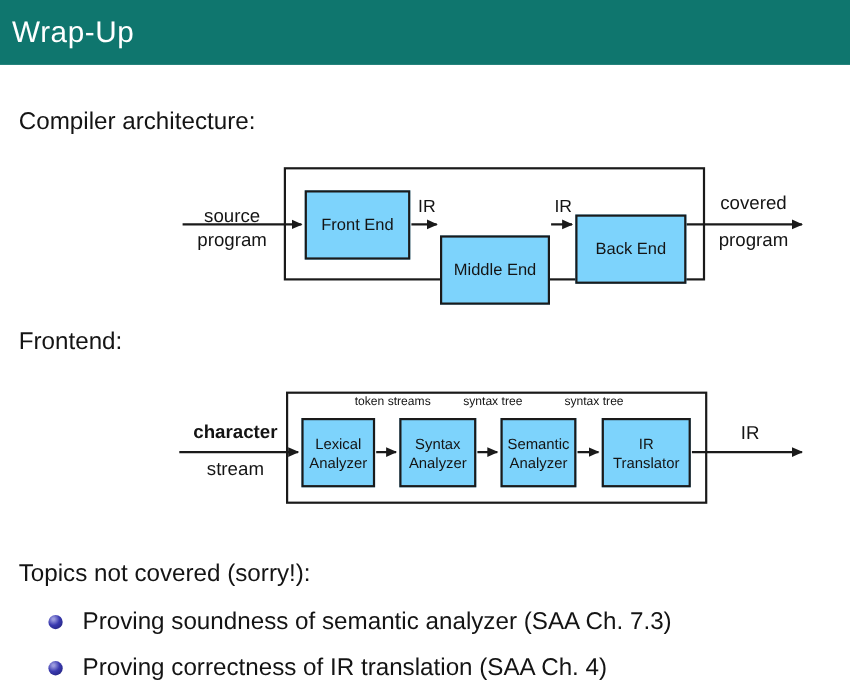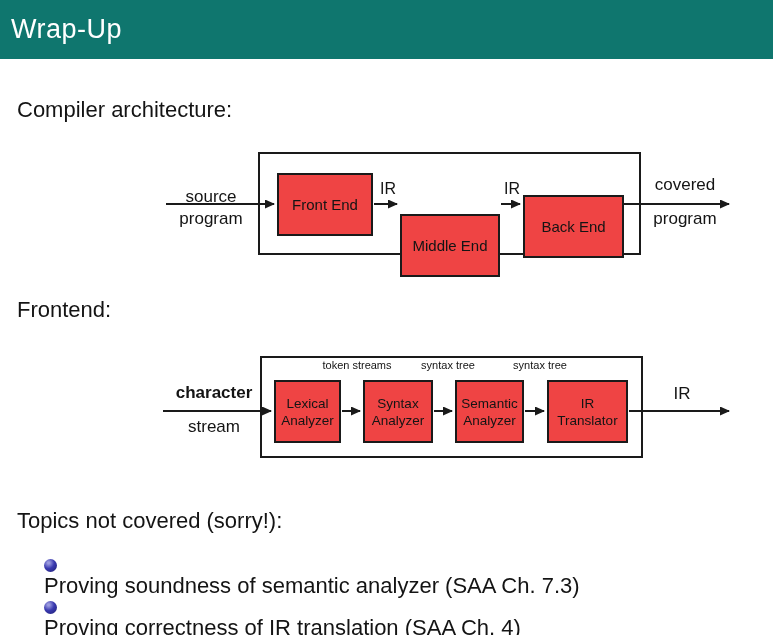--- a/index.html
+++ b/index.html
@@ -56,21 +56,21 @@
   .outer-box {
     position: absolute;
     border: 2px solid #1a1a1a;
     background: transparent;
     box-sizing: border-box;
   }
   .node-box {
     position: absolute;
     border: 2px solid #1a1a1a;
     box-sizing: border-box;
-    background: #ef4444;
+    background: #7dd3fc;
     display: flex;
     flex-direction: column;
     align-items: center;
     justify-content: center;
     text-align: center;
     font-size: 15px;
     line-height: 18px;
   }
   #diagram-frontend .node-box {
     font-size: 13.5px;
@@ -96,21 +96,20 @@
     font-size: 11px;
     line-height: 13px;
     white-space: nowrap;
   }
   
   .bullet-row {
     position: absolute;
     left: 44px;
     display: flex;
     align-items: flex-start;
-    flex-direction: column;
   }
   #bullet-row-1 { top: 551px; }
   #bullet-row-2 { top: 593px; }
   .bullet-ball {
     width: 13px;
     height: 13px;
     border-radius: 50%;
     background: radial-gradient(circle at 35% 30%, #9a9ade 8%, #3a3ab0 45%, #1c1c70 100%);
     margin-top: 8px;
     margin-right: 18px;

